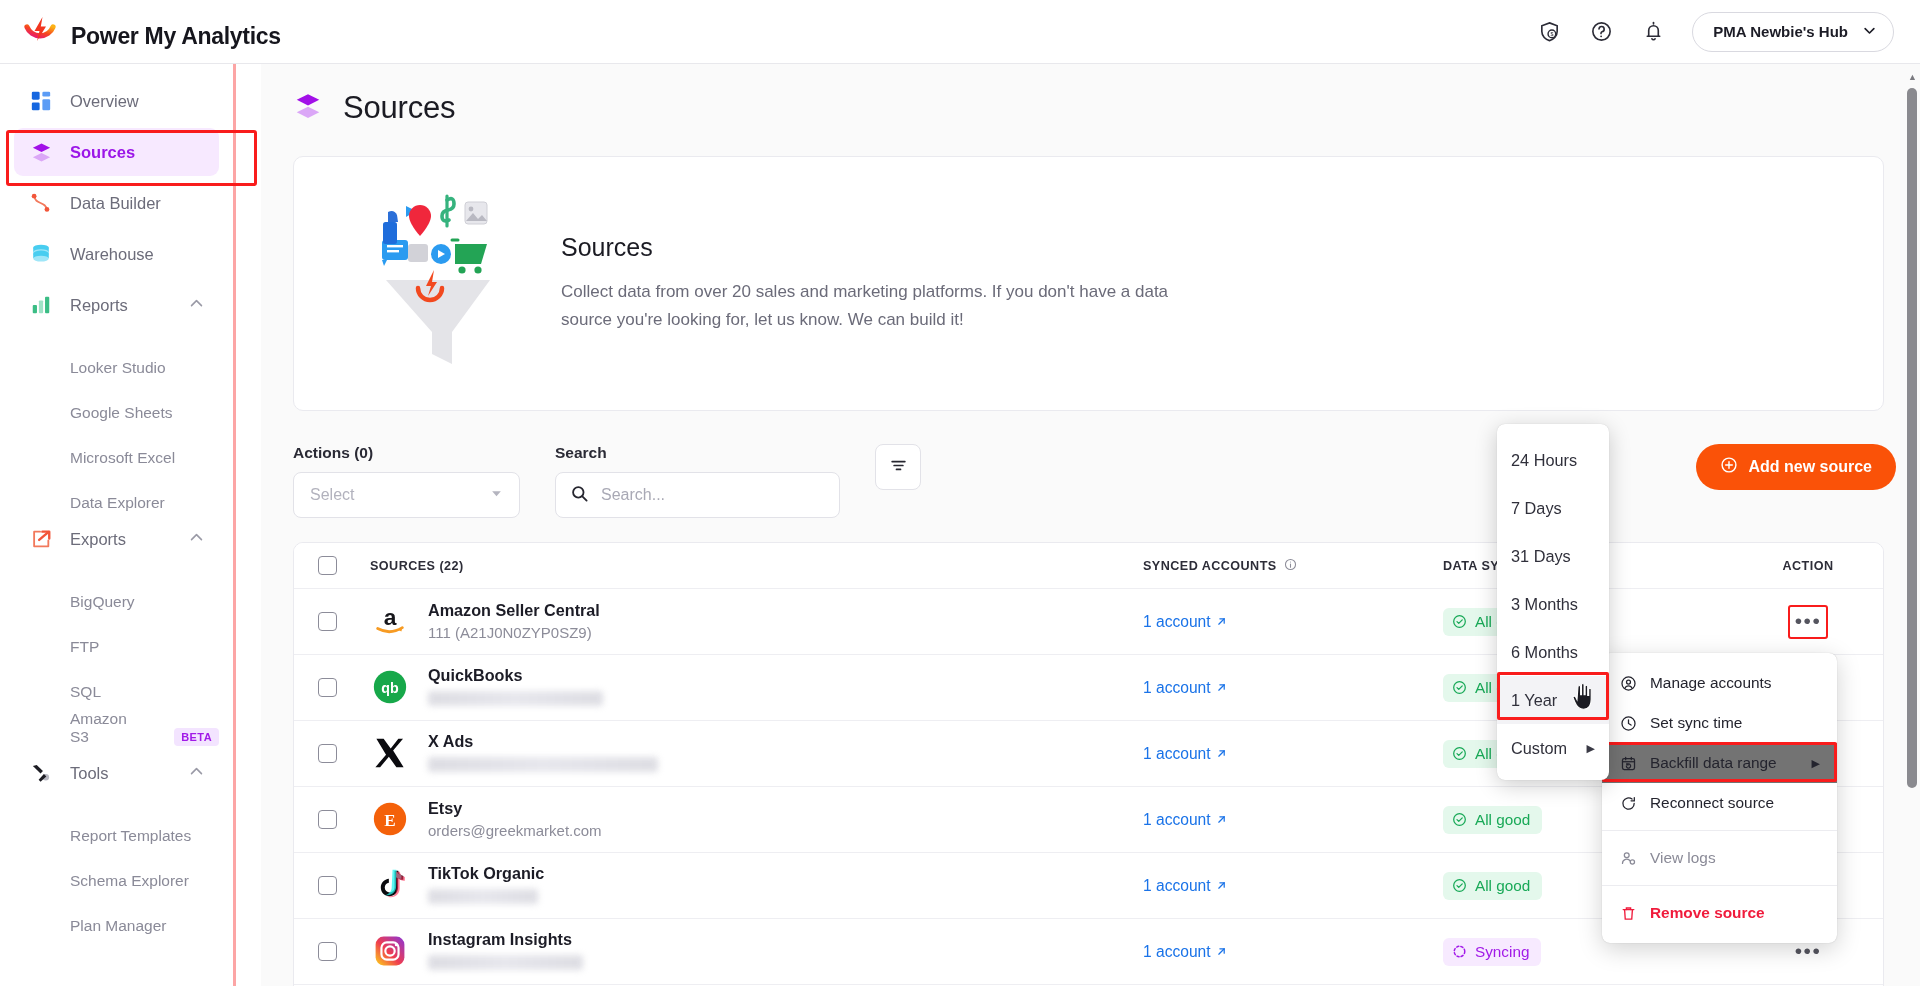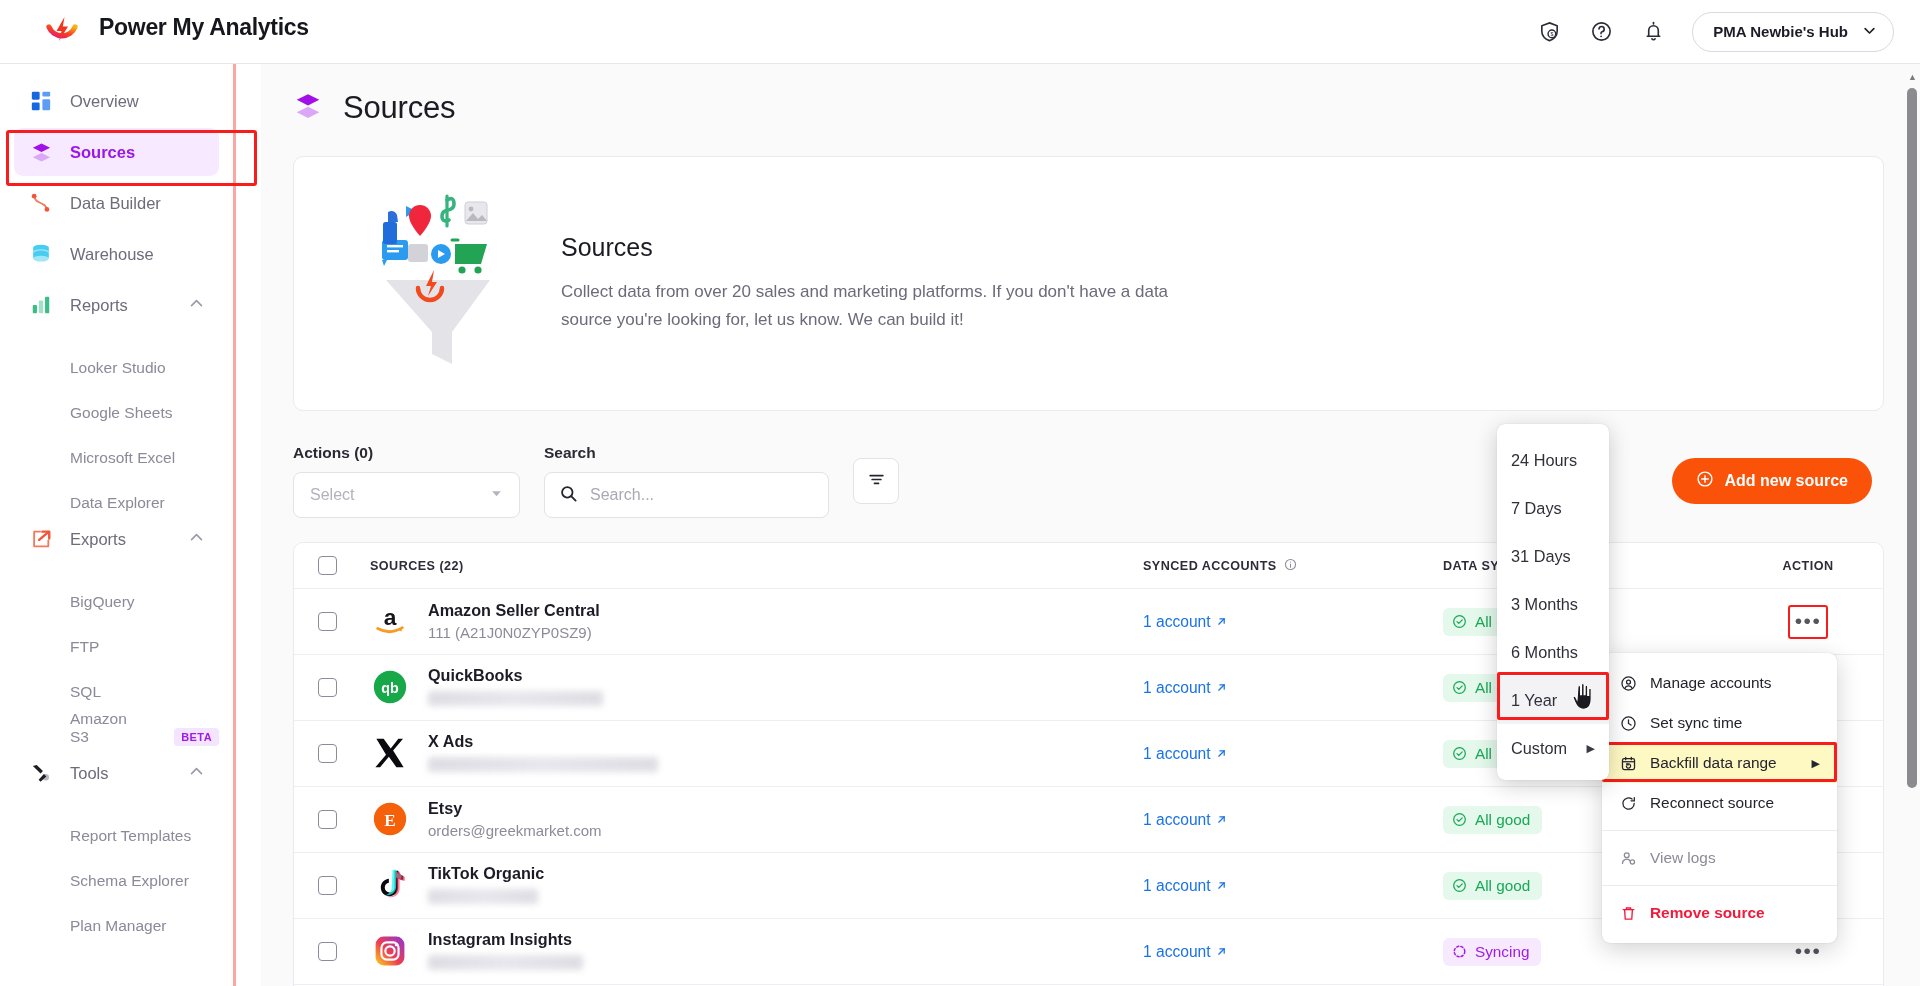--- a/index.html
+++ b/index.html
@@ -9,21 +9,21 @@
     background: #ffffff; overflow: hidden;
   }
   body { position: relative; }
 
   
   .topbar {
     position: absolute; top: 0; left: 0; width: 1920px; height: 64px;
     background: #fff; border-bottom: 1px solid #e8e8ec;
     display: flex; align-items: center; z-index: 40;
   }
-  .brand { display: flex; align-items: flex-start; gap: 19px; padding-left: 44px; }
+  .brand { display: flex; align-items: flex-end; gap: 13px; padding-left: 22px; }
   .brand-logo { width: 36px; height: 36px; position: relative; }
   .brand-name { font-size: 23px; font-weight: 700; color: #16161d; letter-spacing: -.3px; }
   .topbar-right {
     margin-left: auto; display: flex; align-items: center; gap: 26px; padding-right: 26px;
   }
   .icon-btn { width: 26px; height: 26px; display: flex; align-items: center; justify-content: center; cursor: pointer; }
   .org-pill {
     display: flex; align-items: center; gap: 14px;
     border: 1px solid #d9d9e0; border-radius: 22px;
     height: 40px; padding: 0 16px 0 20px; cursor: pointer;
@@ -70,21 +70,21 @@
 
   .hero {
     margin: 30px 36px 0 32px; background: #fff;
     border: 1px solid #eaeaef; border-radius: 10px;
     height: 255px; display: flex; align-items: center; gap: 36px; padding: 0 46px;
   }
   .hero-text h2 { font-size: 25px; font-weight: 500; color: #1b1b23; margin-bottom: 16px; }
   .hero-text p { font-size: 17px; line-height: 1.62; color: #6b6b79; max-width: 640px; }
 
   
-  .toolbar { display: flex; align-items: center; padding: 33px 48px 0 32px; gap: 24px; }
+  .toolbar { display: flex; align-items: flex-start; padding: 33px 24px 0 32px; gap: 35px; }
   .field-label { font-size: 15.5px; font-weight: 600; color: #2a2a35; margin-bottom: 10px; }
   .select-box {
     width: 227px; height: 46px; border: 1px solid #e2e2e8; border-radius: 8px; background: #fff;
     display: flex; align-items: center; padding: 0 16px; font-size: 16px; color: #b2b2bd; cursor: pointer;
   }
   .search-box {
     width: 285px; height: 46px; border: 1px solid #e2e2e8; border-radius: 8px; background: #fff;
     display: flex; align-items: center; gap: 12px; padding: 0 14px;
   }
   .search-box input {
@@ -170,21 +170,21 @@
   }
   .ctx-item.muted { color: #8a8a97; font-weight: 400; }
   .ctx-item.danger { color: #f01b3c; font-weight: 600; }
   .ctx-item .ctx-ico { width: 18px; display: flex; justify-content: center; }
   .ctx-item .ctx-arrow { margin-left: auto; font-size: 11px; }
   .ctx-sep { height: 1px; background: #ececf0; margin: 7px 0; }
   .hl-backfill {
     position: absolute; left: 1602px; top: 742px; width: 235px; height: 40px;
     border: 3px solid #f91c1c; border-radius: 2px; z-index: 58; pointer-events: none;
   }
-  .ctx-item.hovered { background: #fef9c3; }
+  .ctx-item.hovered { background: #737373; }
 
   
   .scrollbar { position: absolute; right: 2px; top: 70px; width: 12px; height: 910px; z-index: 30; }
   .scroll-thumb { position: absolute; top: 18px; left: 1px; width: 10px; height: 700px; background: #8a8a8f; border-radius: 6px; }
   .scroll-arrow { position: absolute; top: 2px; left: 2px; font-size: 9px; color: #7a7a80; }
 </style>
 </head>
 <body>
 
 <div class="topbar">

